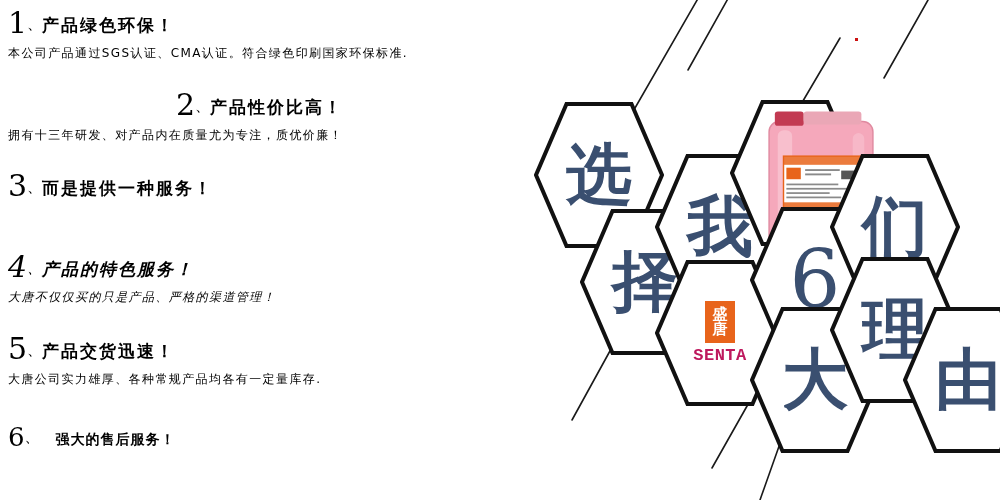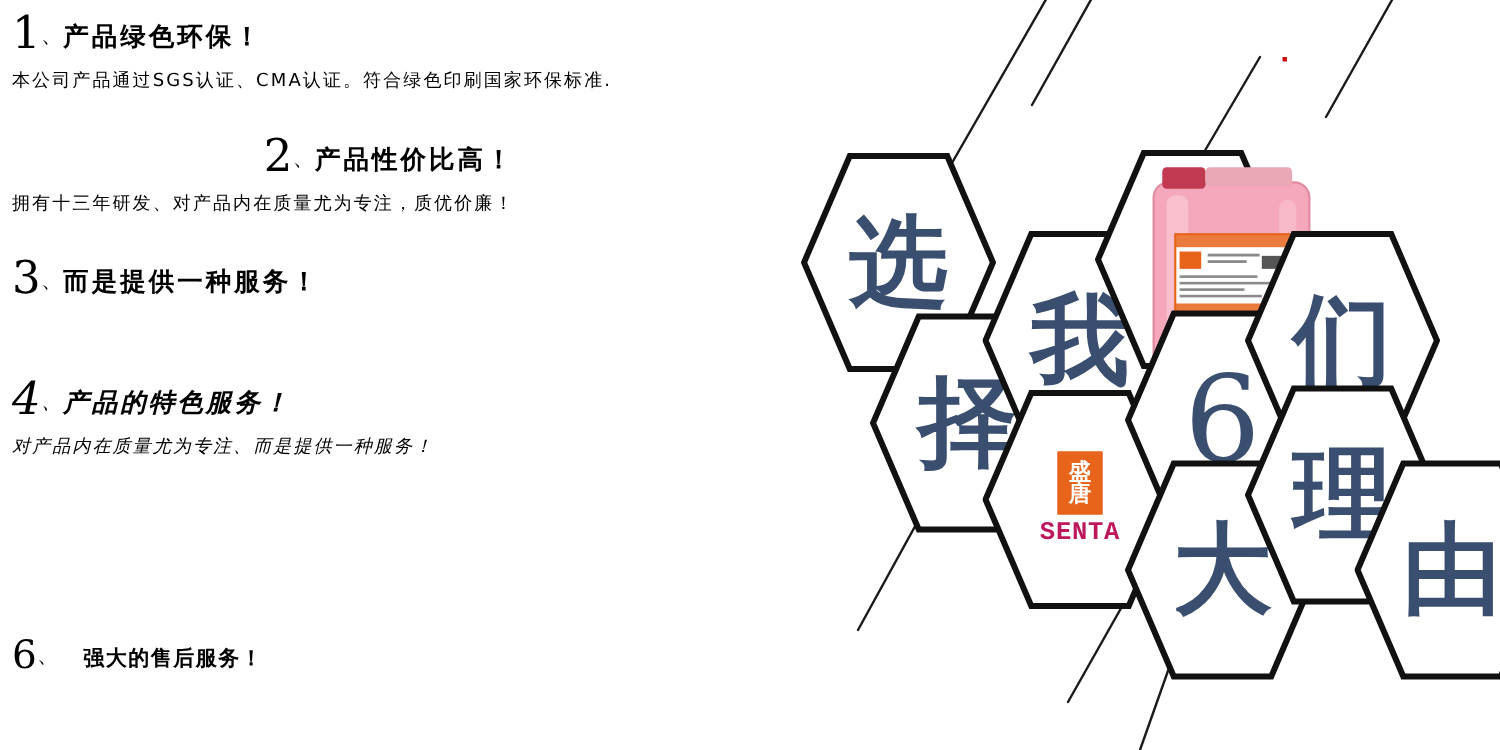--- a/index.html
+++ b/index.html
@@ -142,23 +142,29 @@
     <div class="reason" style="top:171px;">
       <div class="r-head">
         <span class="r-num">3</span><span class="r-comma">、</span><span class="r-title">而是提供一种服务！</span>
       </div>
     </div>
 
     <div class="reason" style="top:252px;font-style:italic;">
       <div class="r-head">
         <span class="r-num">4</span><span class="r-comma">、</span><span class="r-title">产品的特色服务！</span>
       </div>
-      <div class="r-body">对产品内在质量尤为专注、而是提供一种服务！</div>
-    </div>
-
+      <div class="r-body">大唐不仅仅买的只是产品、严格的渠道管理！</div>
+    </div>
+
+    <div class="reason" style="top:334px;">
+      <div class="r-head">
+        <span class="r-num">5</span><span class="r-comma">、</span><span class="r-title">产品交货迅速！</span>
+      </div>
+      <div class="r-body">大唐公司实力雄厚、各种常规产品均各有一定量库存.</div>
+    </div>
 
     <div class="reason r6" style="top:424px;">
       <div class="r-head">
         <span class="r-num">6</span><span class="r-comma">、</span><span class="r-title">强大的售后服务！</span>
       </div>
     </div>
 
   </div>
 
   <div class="hexwrap">

